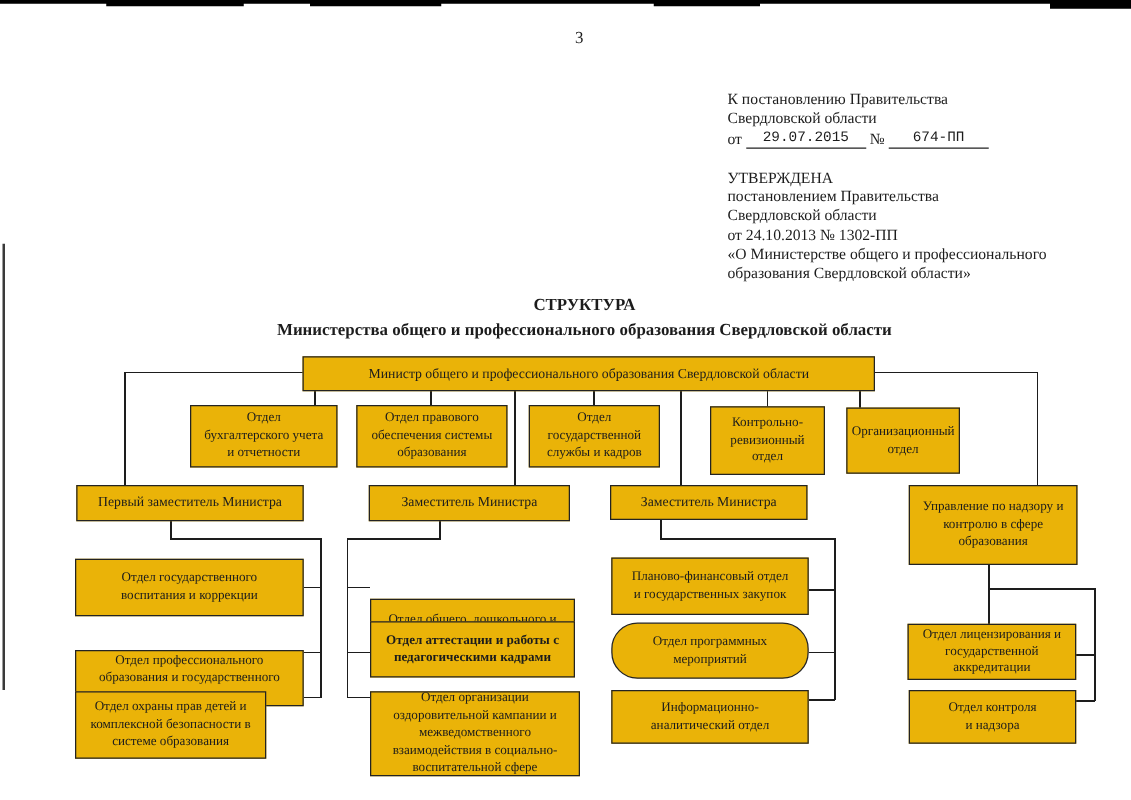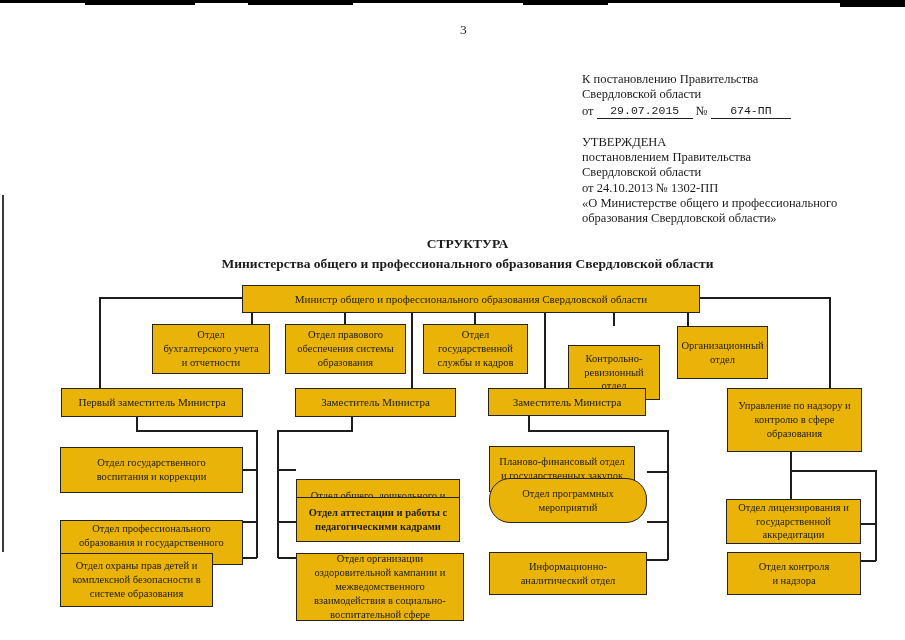--- a/index.html
+++ b/index.html
@@ -112,21 +112,21 @@
 
   <div class="node" style="left:152px;top:324px;width:118px;height:50px;">Отдел
 бухгалтерского учета
 и отчетности</div>
   <div class="node" style="left:285px;top:324px;width:121px;height:50px;">Отдел правового
 обеспечения системы
 образования</div>
   <div class="node" style="left:423px;top:324px;width:105px;height:50px;">Отдел
 государственной
 службы и кадров</div>
-  <div class="node" style="left:568px;top:325px;width:92px;height:55px;margin-top:20px;">Контрольно-
+  <div class="node" style="left:568px;top:325px;width:92px;height:55px;">Контрольно-
 ревизионный
 отдел</div>
   <div class="node" style="left:677px;top:326px;width:91px;height:53px;">Организационный
 отдел</div>
 
   <div class="node lg" style="left:61px;top:388px;width:182px;height:29px;">Первый заместитель Министра</div>
   <div class="node lg" style="left:295px;top:388px;width:161px;height:29px;">Заместитель Министра</div>
   <div class="node lg" style="left:488px;top:388px;width:158px;height:28px;">Заместитель Министра</div>
   <div class="node" style="left:727px;top:388px;width:135px;height:64px;">Управление по надзору и
 контролю в сфере
@@ -144,23 +144,23 @@
   <div class="node" style="left:296px;top:443px;width:164px;height:47px;margin-top:36px;">Отдел общего, дошкольного и
 дополнительного образования</div>
   <div class="node" style="left:296px;top:497px;width:164px;height:45px;font-weight:bold;">Отдел аттестации и работы с
 педагогическими кадрами</div>
   <div class="node" style="left:296px;top:553px;width:168px;height:68px;">Отдел организации
 оздоровительной кампании  и
 межведомственного
 взаимодействия в социально-
 воспитательной сфере</div>
 
-  <div class="node" style="left:489px;top:446px;width:146px;height:46px;">Планово-финансовый отдел
+  <div class="node" style="left:489px;top:446px;width:158px;height:46px;">Планово-финансовый отдел
 и государственных закупок</div>
-  <div class="node" style="left:489px;top:478px;width:158px;height:45px;border-radius:21px;">Отдел программных
+  <div class="node" style="left:489px;top:498px;width:158px;height:45px;border-radius:21px;">Отдел программных
 мероприятий</div>
   <div class="node" style="left:489px;top:552px;width:158px;height:43px;">Информационно-
 аналитический отдел</div>
 
   <div class="node" style="left:726px;top:499px;width:135px;height:45px;">Отдел лицензирования и
 государственной
 аккредитации</div>
   <div class="node" style="left:727px;top:552px;width:134px;height:43px;">Отдел контроля
 и надзора</div>
 

